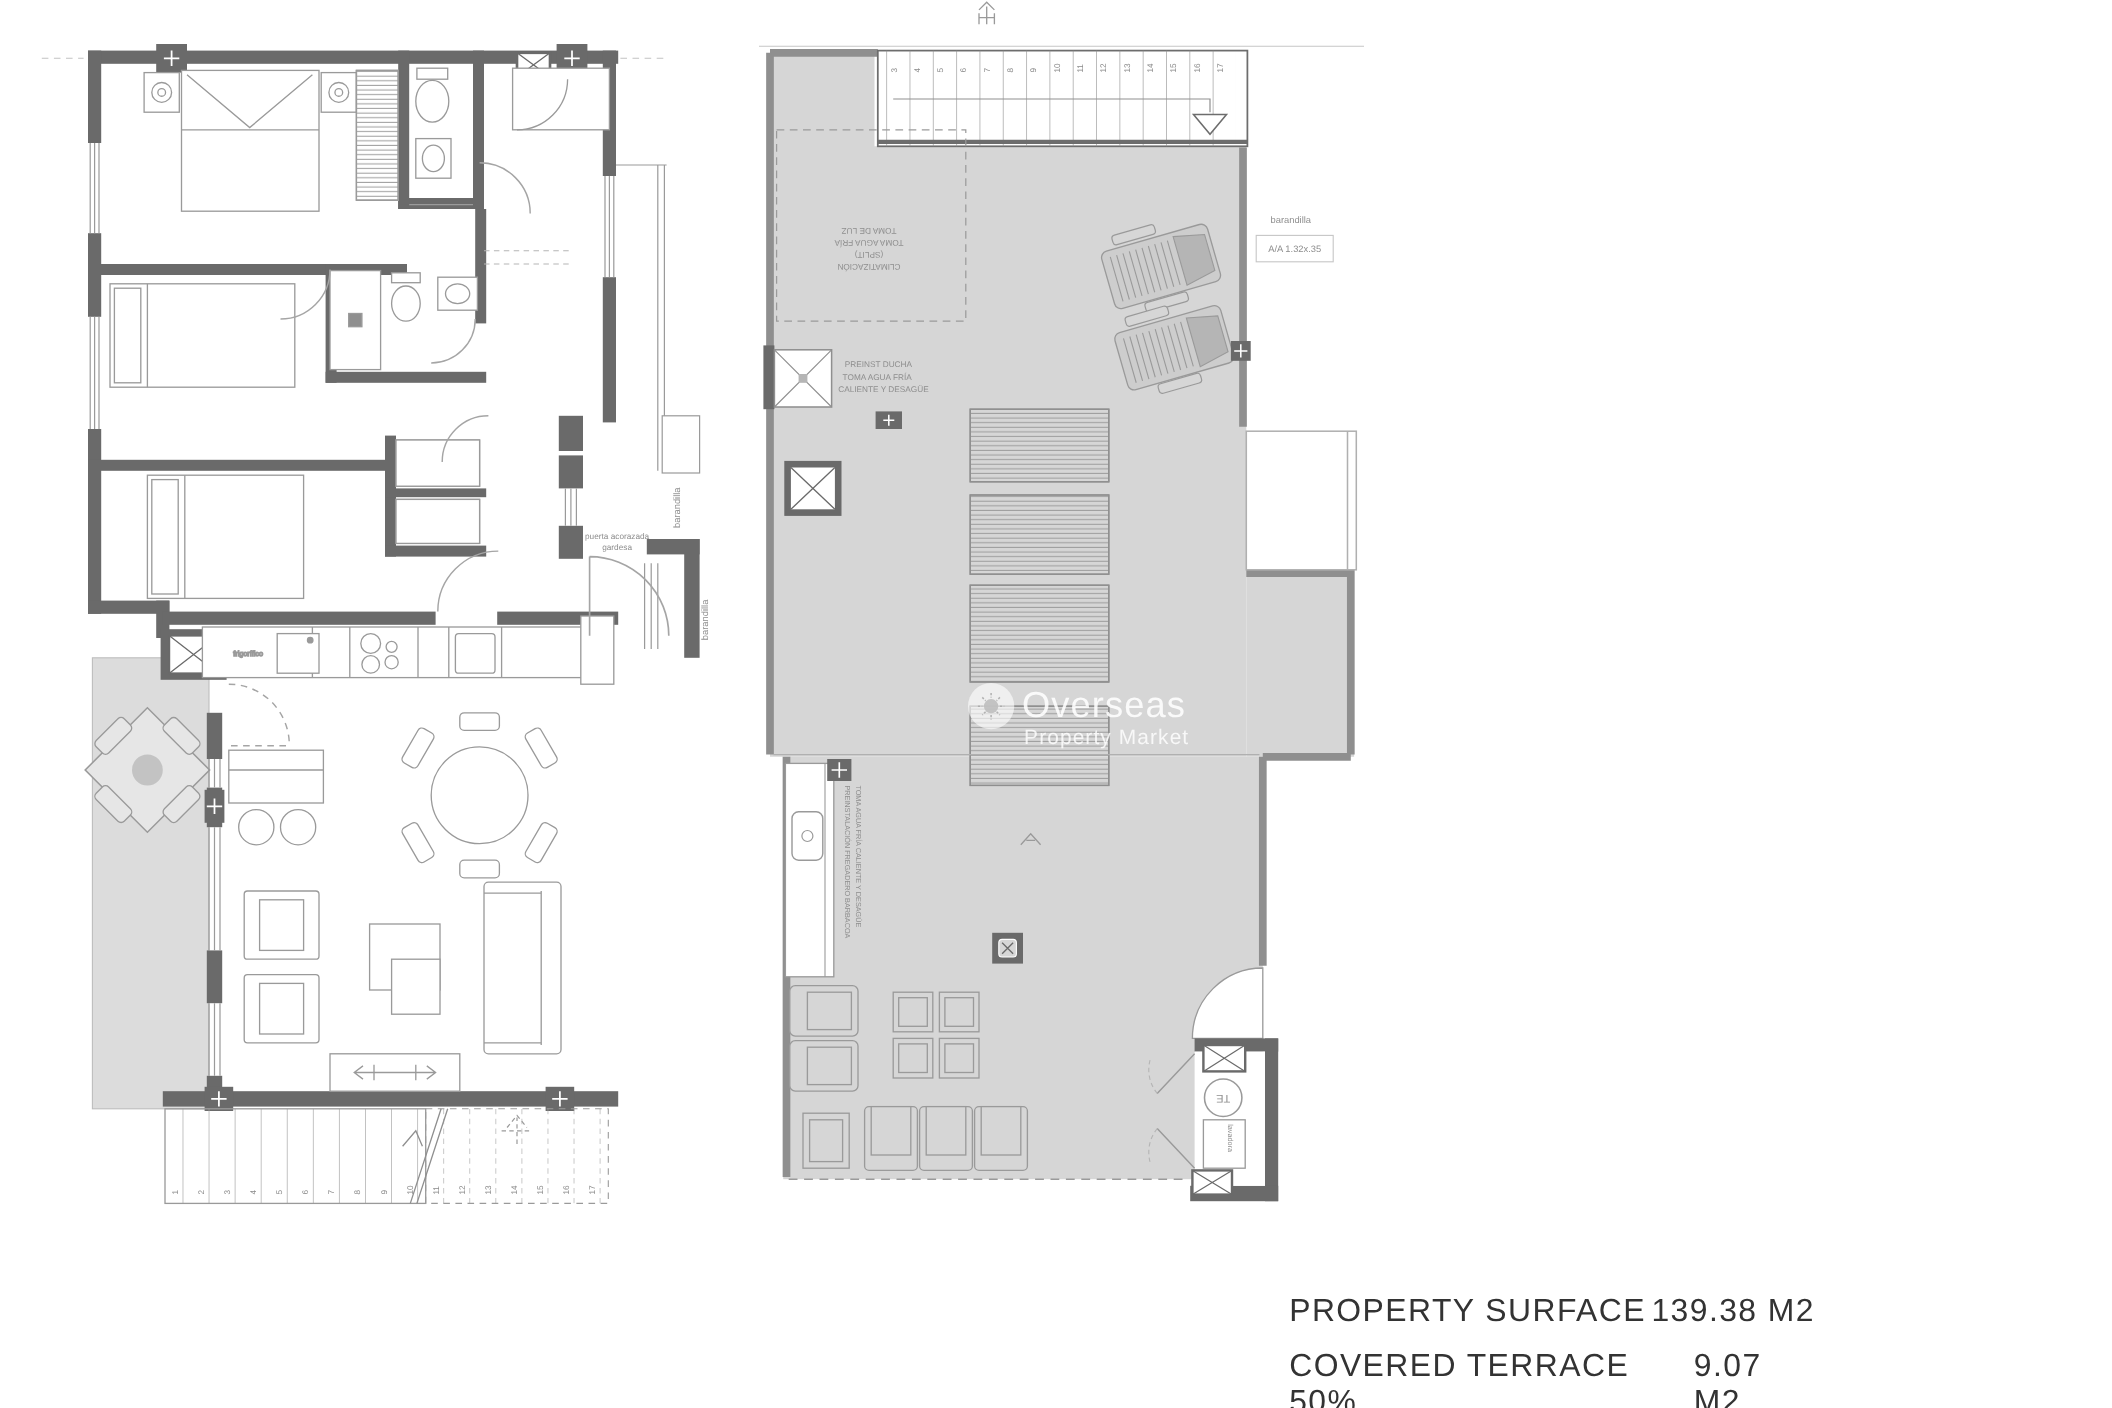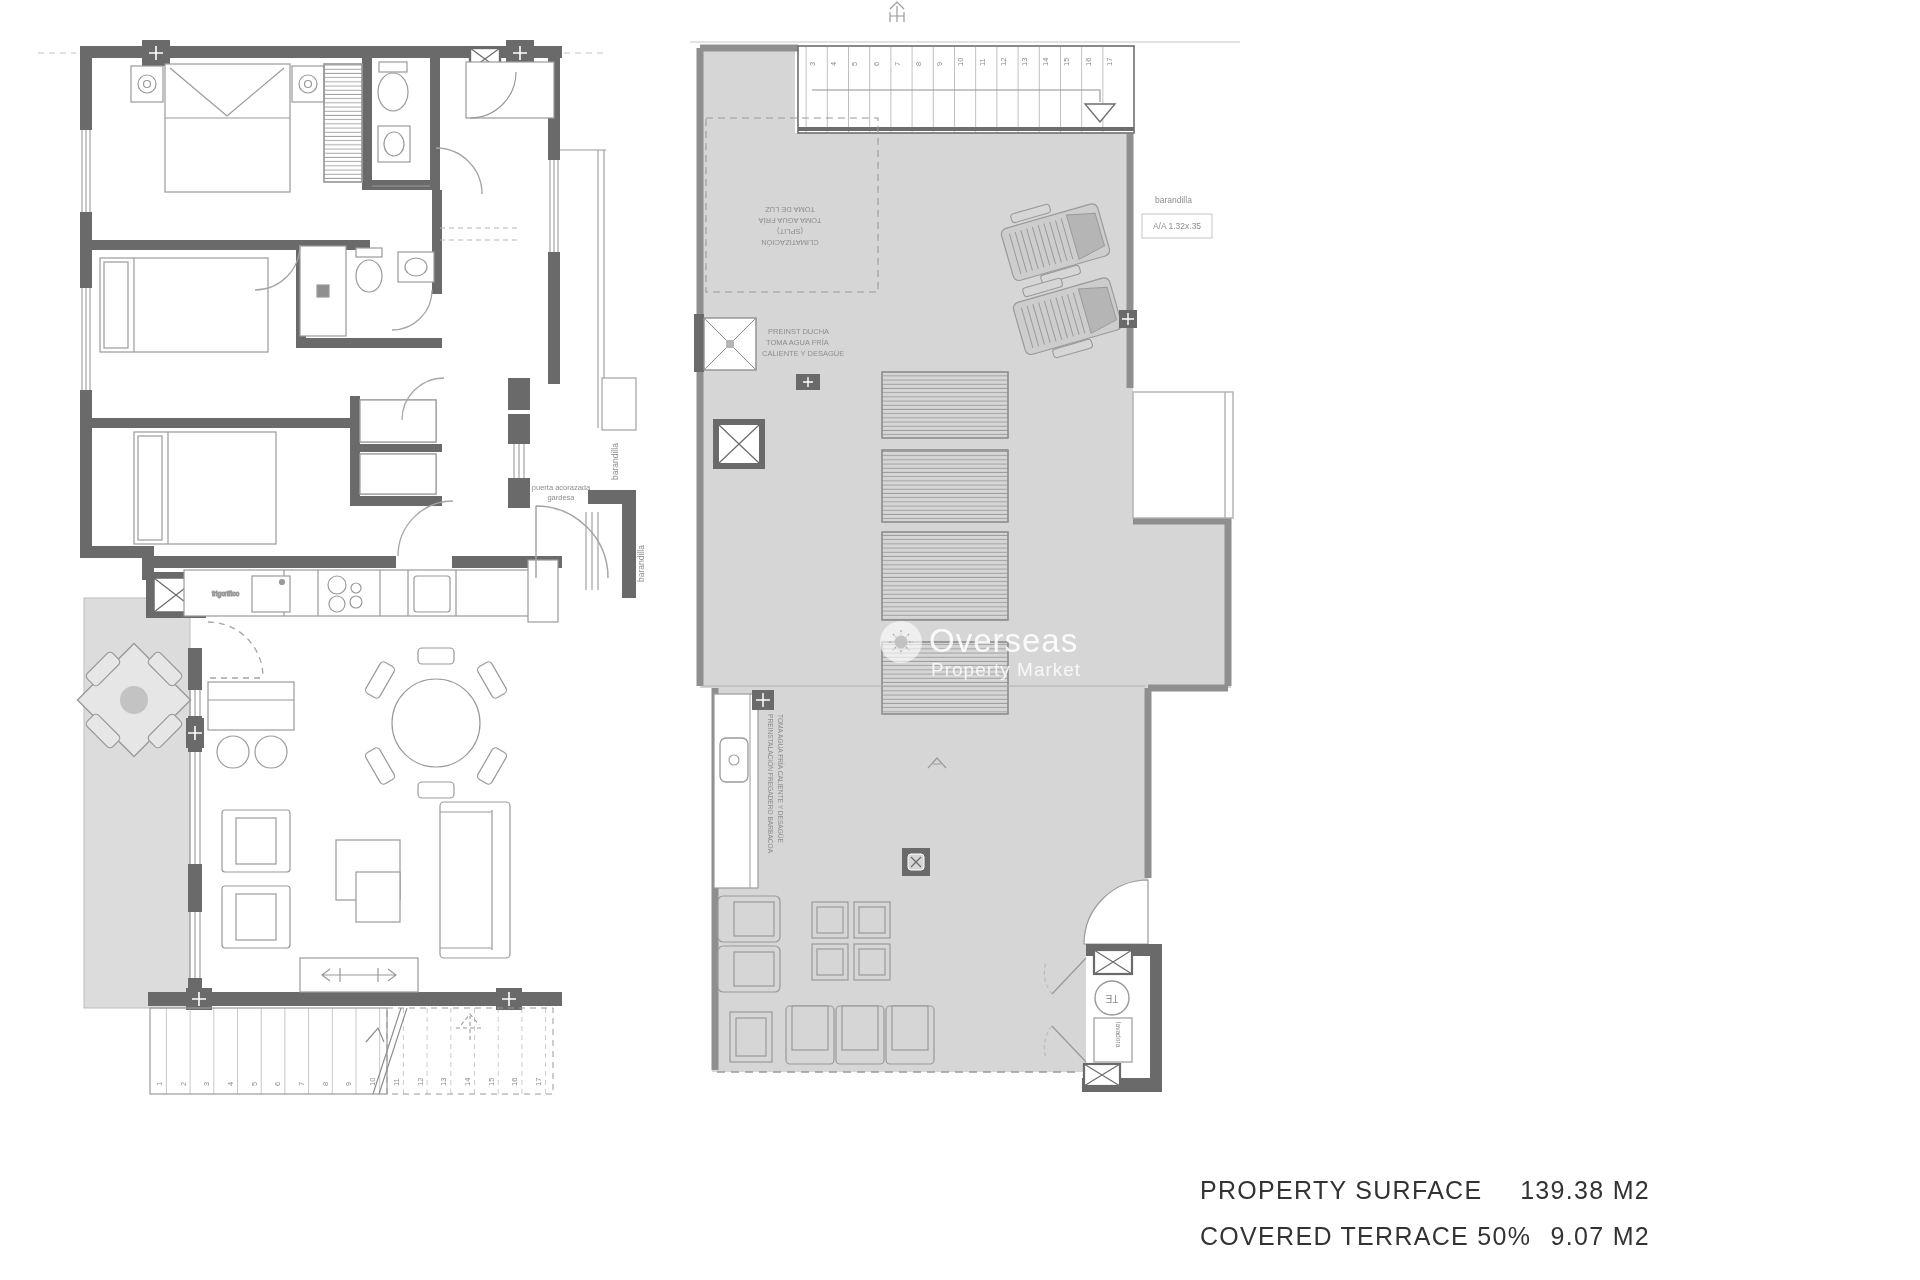--- a/index.html
+++ b/index.html
@@ -8,21 +8,21 @@
   svg text{font-family:"Liberation Sans",sans-serif;}
   .lbl{fill:#8e8e8e;}
   .lbl-s{font-size:8.5px;}
   .lbl-xs{font-size:7.5px;}
   .lbl-xxs{font-size:6.6px;}
   .stairnum{font-size:7.5px;fill:#8a8a8a;}
   .wm-brand{font-size:33px;fill:rgba(255,255,255,0.88);letter-spacing:1px;}
   .wm-tag{font-size:19px;fill:rgba(255,255,255,0.82);letter-spacing:1px;}
   .title-block{position:absolute;left:1172px;top:1152px;width:478px;color:#1e1e1e;}
   .tb-title{font-size:37px;font-weight:bold;letter-spacing:0.5px;color:#1b1b1b;}
-  .tb-row{display:flex;justify-content:space-between;font-size:25px;color:#333;letter-spacing:1.3px;margin-top:17px;margin-left:28px;}
+  .tb-row{display:flex;justify-content:space-between;font-size:29px;color:#333;letter-spacing:1.3px;margin-top:17px;}
   .tb-row:first-of-type{margin-top:24px;}
 </style>
 </head>
 <body>
 
 <div class="canvas">
 
 <svg width="1920" height="1280" viewBox="0 0 1920 1280">
 <defs>
   <pattern id="hlines" width="8" height="4.2" patternUnits="userSpaceOnUse">

